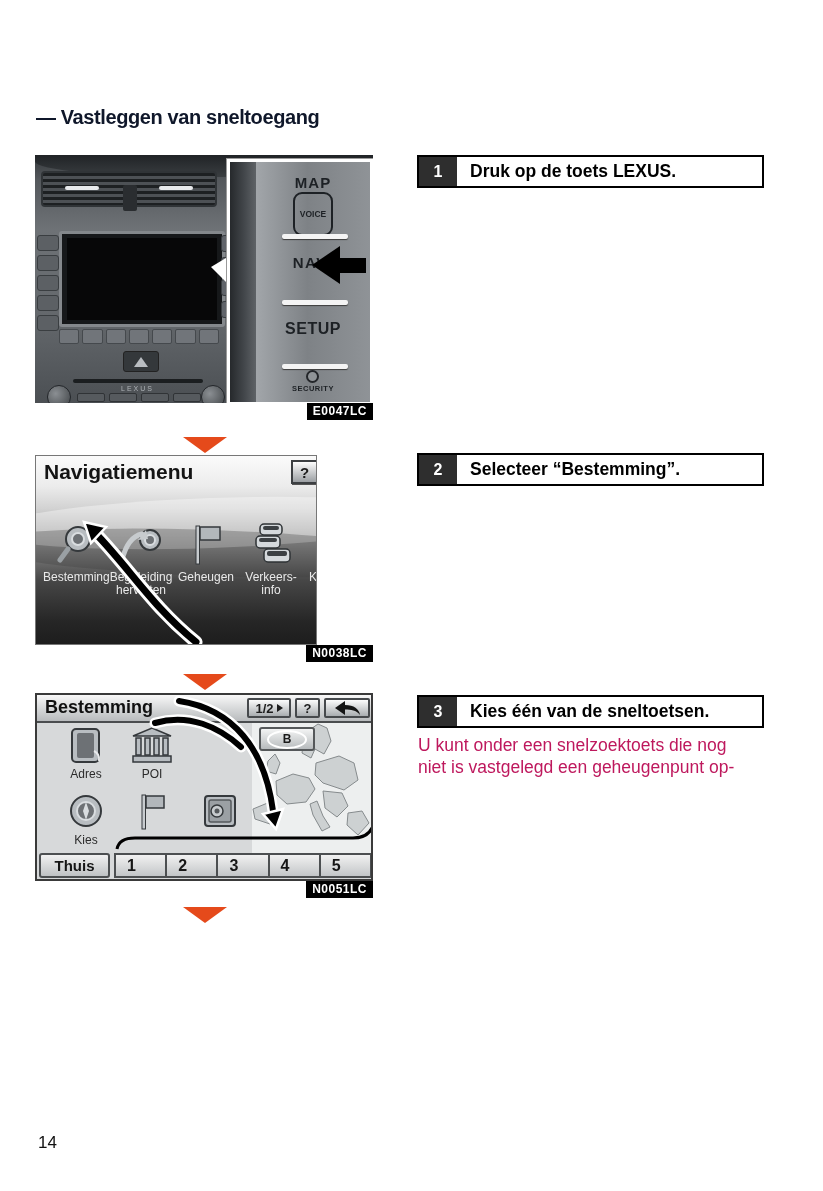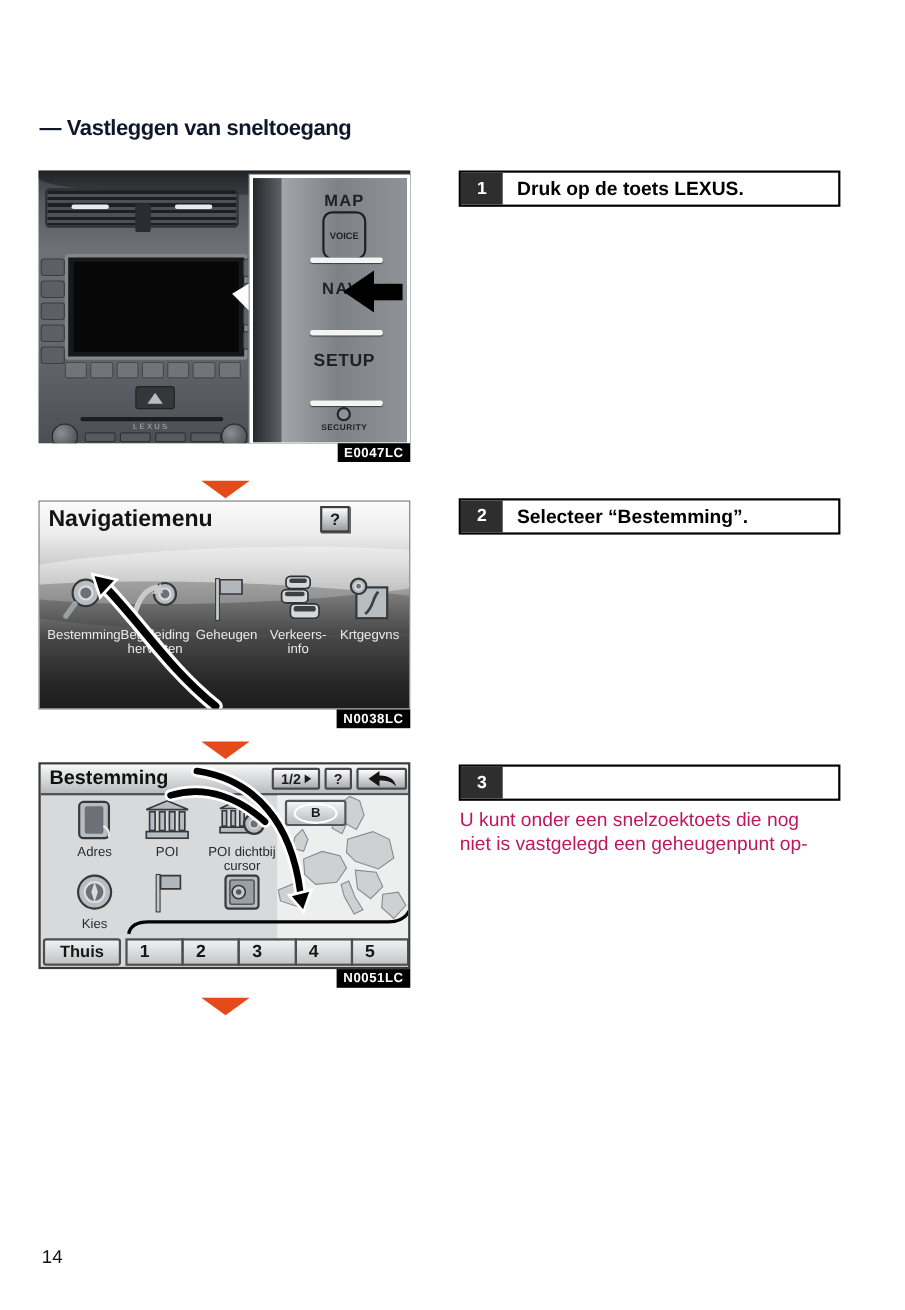--- a/index.html
+++ b/index.html
@@ -80,21 +80,21 @@
   .ib-setup{top:158px;font-size:16px;letter-spacing:0.5px;}
   .ib-sec{top:222px;font-size:7.5px;letter-spacing:0.5px;}
   .sec-dot{position:absolute;left:76px;top:208px;width:9px;height:9px;border-radius:50%;
         border:2px solid #23262a;background:#8f9397;}
   .navi-arrow-head{position:absolute;left:82px;top:84px;width:0;height:0;
         border-top:19px solid transparent;border-bottom:19px solid transparent;
         border-right:28px solid #000;}
   .navi-arrow-tail{position:absolute;left:110px;top:96px;width:26px;height:15px;background:#000;}
 
   
-  .navmenu{position:relative;width:338px;height:190px;overflow:hidden;border:1px solid #777;
+  .navmenu{position:relative;width:282px;height:190px;overflow:hidden;border:1px solid #777;
         box-sizing:border-box;
         background:linear-gradient(180deg,#fbfbfb 0%,#ececec 16%,#d2d2d2 28%,#a9a9a9 40%,
                    #7a7a7a 52%,#474747 66%,#262626 88%,#1d1d1d 100%);}
   .nm-wave1{position:absolute;left:-50px;top:42px;width:450px;height:50px;border-radius:50%;
         background:rgba(255,255,255,0.38);transform:rotate(-2deg);}
   .nm-wave2{position:absolute;left:-60px;top:74px;width:470px;height:46px;border-radius:50%;
         background:rgba(60,60,60,0.30);transform:rotate(2deg);}
   .nm-title{position:absolute;left:8px;top:4px;font-size:21px;font-weight:bold;color:#141414;}
   .nm-help{position:absolute;left:255px;top:4px;width:27px;height:24px;
         background:linear-gradient(#fdfdfd,#9b9fa3);border:2px solid #3c3f42;
@@ -347,36 +347,20 @@
               <rect x="14" y="11" width="5" height="17"></rect>
               <rect x="23" y="11" width="5" height="17"></rect>
               <rect x="32" y="11" width="5" height="17"></rect>
               <rect x="2" y="29" width="38" height="6"></rect>
             </g>
           </svg>
         </div>
         <div class="dest-label">POI</div>
       </div>
 
-      <div class="dest-item" style="left:148px;top:32px;">
-        <div class="ic">
-          <svg width="44" height="38" viewBox="0 0 44 38">
-            <g fill="#b8bdc1" stroke="#35393c" stroke-width="1.5">
-              <polygon points="17,1 32,8 2,8"></polygon>
-              <rect x="4" y="10" width="4" height="14"></rect>
-              <rect x="12" y="10" width="4" height="14"></rect>
-              <rect x="20" y="10" width="4" height="14"></rect>
-              <rect x="2" y="25" width="26" height="5"></rect>
-            </g>
-            <circle cx="33" cy="22" r="9" fill="#b8bdc1" stroke="#35393c" stroke-width="2"></circle>
-            <circle cx="33" cy="22" r="4" fill="#6d7175" stroke="#d9dde0" stroke-width="1.5"></circle>
-          </svg>
-        </div>
-        <div class="dest-label"><span>POI dichtbij</span><br><span>cursor</span></div>
-      </div>
 
       <div class="dest-item" style="left:14px;top:98px;">
         <div class="ic">
           <svg width="38" height="38" viewBox="0 0 38 38">
             <circle cx="19" cy="18" r="15" fill="#b8bdc1" stroke="#35393c" stroke-width="2"></circle>
             <circle cx="19" cy="18" r="9" fill="#6d7175" stroke="#d9dde0" stroke-width="2"></circle>
             <polygon points="19,9 22,18 19,27 16,18" fill="#d9dde0"></polygon>
           </svg>
         </div>
         <div class="dest-label">Kies</div>
@@ -430,20 +414,21 @@
     <div class="step-label">Druk op de toets LEXUS.</div>
   </div>
 
   <div class="step" style="top:453px;">
     <div class="step-num">2</div>
     <div class="step-label">Selecteer “Bestemming”.</div>
   </div>
 
   <div class="step" style="top:695px;">
     <div class="step-num">3</div>
+    <div class="step-label">Kies één van de sneltoetsen.</div>
   </div>
 
   <div class="note">
     <div>U kunt onder een snelzoektoets die nog</div>
     <div>niet is vastgelegd een geheugenpunt op-</div>
   </div>
 
   <div class="page-num">14</div>
 
 </div>

